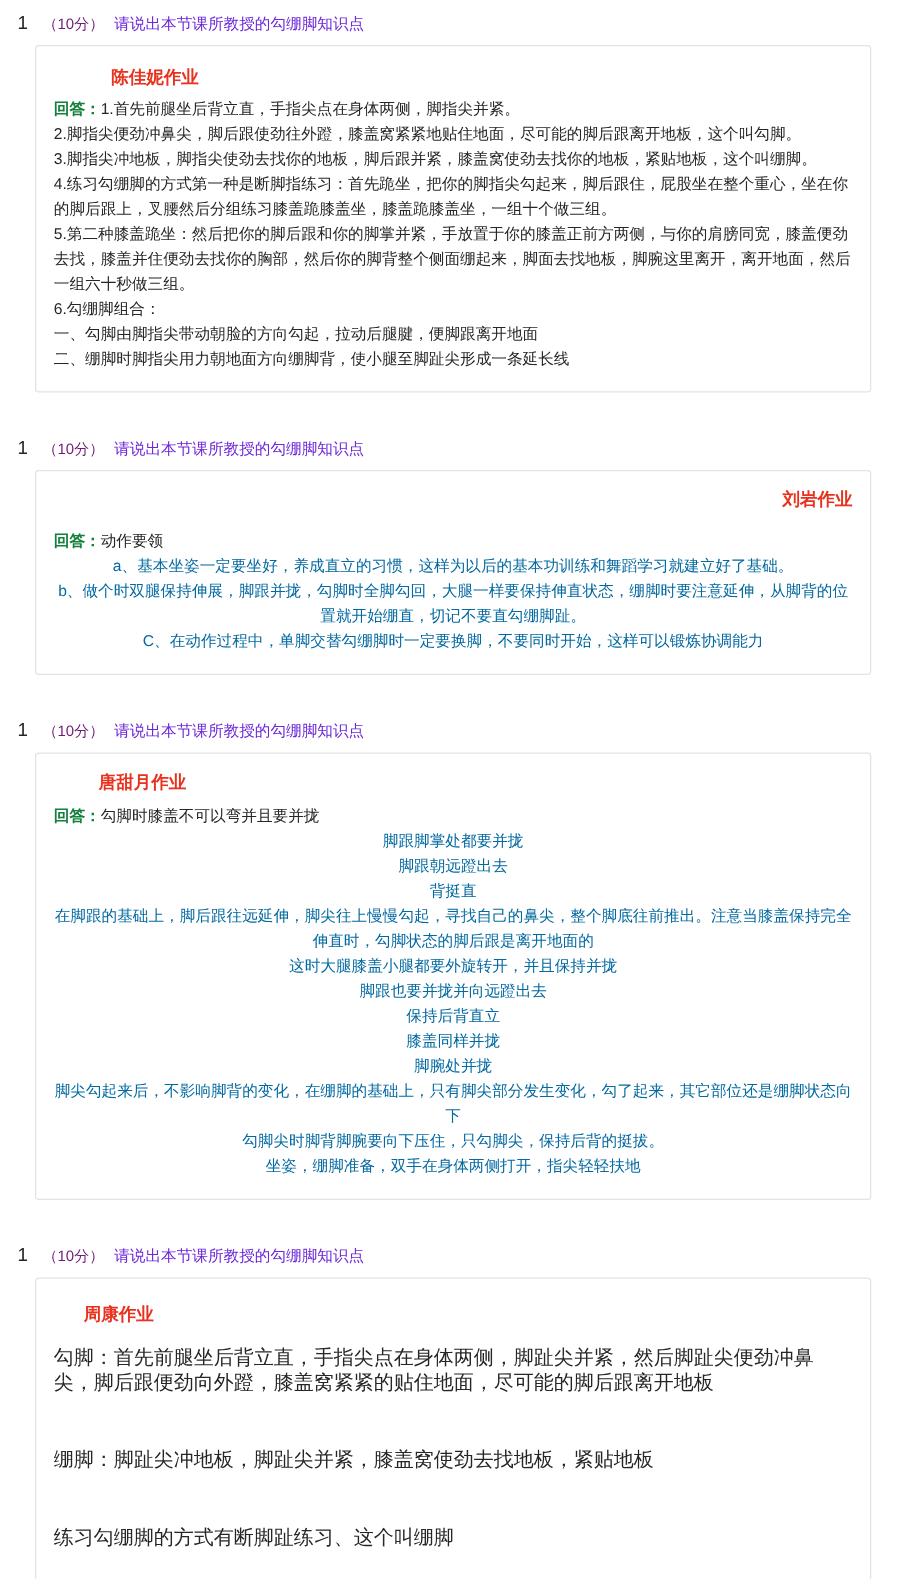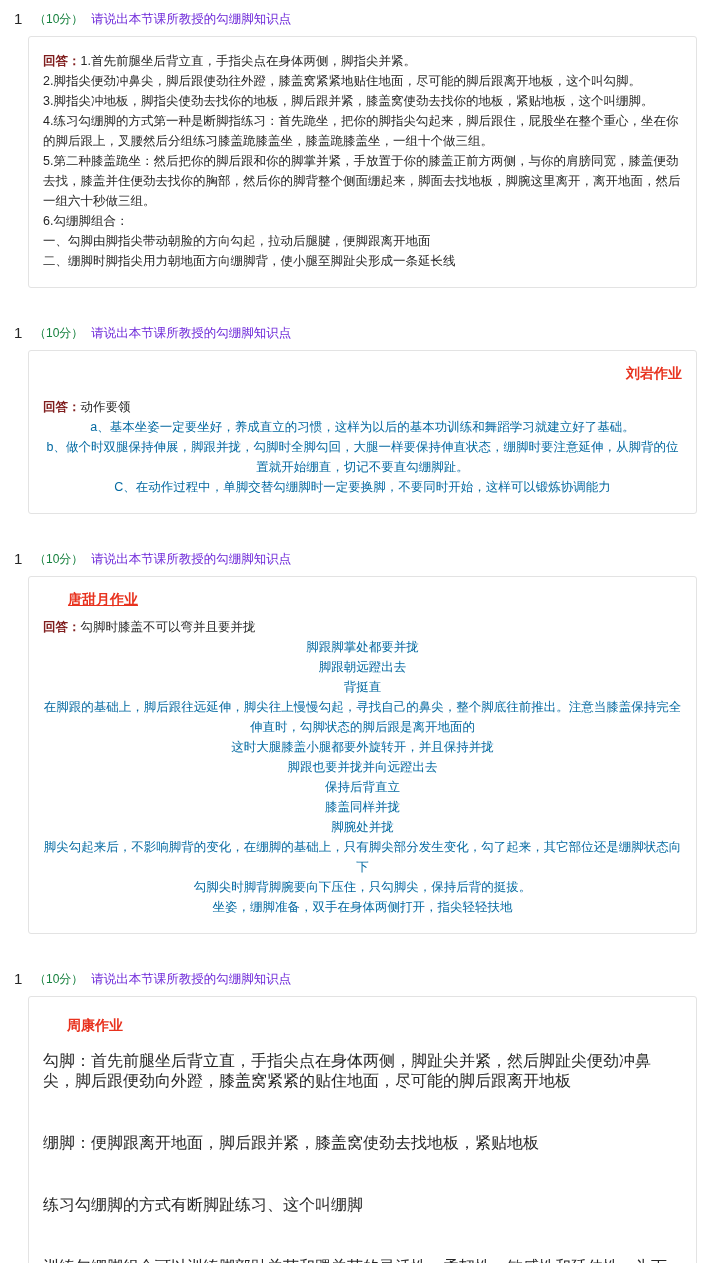--- a/index.html
+++ b/index.html
@@ -31,21 +31,21 @@
     font-weight: 400;
     color: #262626;
     line-height: 18px;
     width: 26px;
     flex: 0 0 26px;
     text-align: left;
     padding-left: 6px;
   }
   .qscore {
     font-size: 12px;
-    color: #15803d;
+    color: #701a75;
     line-height: 18px;
     flex: 0 0 auto;
     padding-right: 8px;
   }
   .qtitle {
     font-size: 12.5px;
     color: #6d28d9;
     line-height: 18px;
     flex: 1 1 auto;
   }
@@ -59,21 +59,21 @@
   .card-name {
     color: #e8321e;
     font-size: 14px;
     font-weight: bold;
     margin: 0 0 8px 44px;
     line-height: 20px;
   }
   .ans-label {
     font-weight: bold;
     font-size: 12.5px;
-    color: #7f1d1d;
+    color: #15803d;
   }
   .ans-body {
     font-size: 12.5px;
     line-height: 20px;
     color: #0369a1;
     white-space: pre-wrap;
     word-break: break-word;
     text-align: center;
   }
   .ans-inline-first {
@@ -83,37 +83,38 @@
     white-space: pre-wrap;
     word-break: break-word;
   }
   .spacer-lg { height: 26px; }
   .spacer-sm { height: 6px; }
 
   
   .block-1 .answer-card { padding-top: 14px; }
   .block-1 .card-name { margin-left: 46px; margin-bottom: 6px; }
   .block-2 .card-name { margin-left: 36px; margin-bottom: 14px; text-align: right; }
-  .block-3 .card-name { margin-left: 25px; margin-bottom: 8px; text-decoration: underline; }
+  .block-3 .card-name { margin-left: 36px; margin-bottom: 8px; }
   .block-4 .answer-card { padding-top: 18px; }
   .block-4 .card-name { margin-left: 24px; margin-bottom: 14px; }
   .block-4 .para { margin: 16px 0 20px 0; line-height: 20px; }
 </style>
 </head>
 <body>
 
 <div class="page">
 
   <div class="qblock block-1">
     <div class="qhead">
       <div class="qnum">1</div>
       <div class="qscore">（10分）</div>
       <div class="qtitle">请说出本节课所教授的勾绷脚知识点</div>
     </div>
     <div class="answer-card">
+      <div class="card-name">陈佳妮作业</div>
       <div class="ans-inline-first"><span class="ans-label">回答：</span><span>1.首先前腿坐后背立直，手指尖点在身体两侧，脚指尖并紧。
 2.脚指尖便劲冲鼻尖，脚后跟使劲往外蹬，膝盖窝紧紧地贴住地面，尽可能的脚后跟离开地板，这个叫勾脚。
 3.脚指尖冲地板，脚指尖使劲去找你的地板，脚后跟并紧，膝盖窝使劲去找你的地板，紧贴地板，这个叫绷脚。
 4.练习勾绷脚的方式第一种是断脚指练习：首先跪坐，把你的脚指尖勾起来，脚后跟住，屁股坐在整个重心，坐在你的脚后跟上，叉腰然后分组练习膝盖跪膝盖坐，膝盖跪膝盖坐，一组十个做三组。
 5.第二种膝盖跪坐：然后把你的脚后跟和你的脚掌并紧，手放置于你的膝盖正前方两侧，与你的肩膀同宽，膝盖便劲去找，膝盖并住便劲去找你的胸部，然后你的脚背整个侧面绷起来，脚面去找地板，脚腕这里离开，离开地面，然后一组六十秒做三组。
 6.勾绷脚组合：
 一、勾脚由脚指尖带动朝脸的方向勾起，拉动后腿腱，便脚跟离开地面
 二、绷脚时脚指尖用力朝地面方向绷脚背，使小腿至脚趾尖形成一条延长线</span></div>
     </div>
   </div>
@@ -166,21 +167,21 @@
   <div class="qblock block-4">
     <div class="qhead">
       <div class="qnum">1</div>
       <div class="qscore">（10分）</div>
       <div class="qtitle">请说出本节课所教授的勾绷脚知识点</div>
     </div>
     <div class="answer-card">
       <div class="card-name">周康作业</div>
       <div class="para">勾脚：首先前腿坐后背立直，手指尖点在身体两侧，脚趾尖并紧，然后脚趾尖便劲冲鼻尖，脚后跟便劲向外蹬，膝盖窝紧紧的贴住地面，尽可能的脚后跟离开地板</div>
       <div class="spacer-sm"></div>
-      <div class="para">绷脚：便脚跟离开地面，脚后跟并紧，膝盖窝使劲去找地板，紧贴地板</div>
+      <div class="para">绷脚：脚趾尖冲地板，脚趾尖并紧，膝盖窝使劲去找地板，紧贴地板</div>
       <div class="spacer-sm"></div>
       <div class="para">练习勾绷脚的方式有断脚趾练习、这个叫绷脚</div>
       <div class="spacer-sm"></div>
       <div class="para">训练勾绷脚组合可以训练脚部趾关节和踝关节的灵活性、柔韧性、敏感性和延伸性，为下身的肢体动作做准备</div>
     </div>
   </div>
 
 </div>
 
 </body></html>

